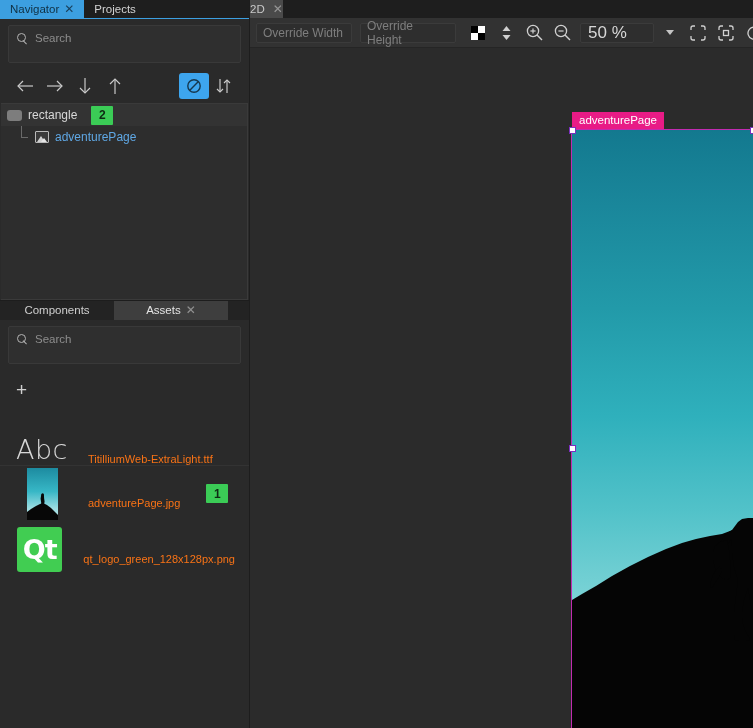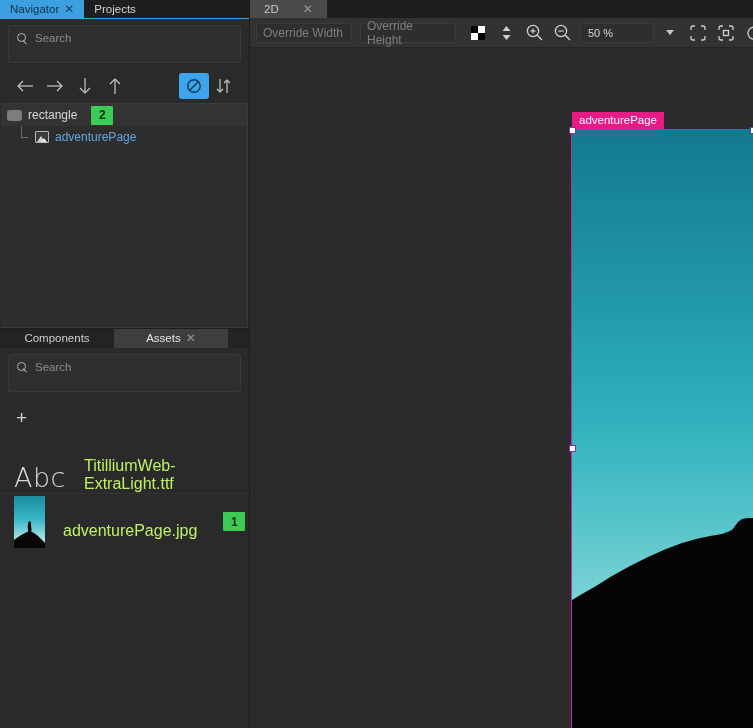--- a/index.html
+++ b/index.html
@@ -149,21 +149,21 @@
   }
   .asset-font-row {
     height: 56px; display: flex; align-items: flex-end; padding: 0 14px; gap: 18px;
     border-bottom: 1px solid #333;
   }
   .abc-thumb {
     font-family: "DejaVu Sans", sans-serif; font-weight: 300;
     font-size: 27px; color: #d7d7d7; letter-spacing: .5px;
     width: 56px; text-align: center;
   }
-  .asset-name { font-size: 16px; color: #bef264; margin-top: 19px; }
+  .asset-name { font-size: 11px; color: #f97316; margin-top: 19px; }
   .group-header {
     height: 22px; display: flex; align-items: center; gap: 7px;
     padding-left: 8px; background: #2f2f2f; font-size: 11.5px;
     color: #d6d6d6; letter-spacing: .3px;
     border-top: 1px solid #3a3a3a; border-bottom: 1px solid #262626;
   }
   .caret-down {
     width: 0; height: 0; border-left: 4.5px solid transparent;
     border-right: 4.5px solid transparent; border-top: 5.5px solid #c8c8c8;
   }
@@ -186,22 +186,22 @@
 
   
   .right-panel {
     flex: 1 1 auto; height: 728px; background: #2b2b2b;
     display: flex; flex-direction: column; position: relative;
   }
   .canvas-tabbar {
     height: 18px; display: flex; background: #1e1e1e; flex: 0 0 18px;
   }
   .ctab {
-    display: flex; align-items: center; justify-content: center; gap: 24px;
-    padding: 0 14px; font-size: 11.5px; color: #c9c9c9; background: #4a4a4a;
+    display: flex; align-items: center; justify-content: center; gap: 8px;
+    padding: 0 0; font-size: 11.5px; color: #c9c9c9; background: #4a4a4a;
   }
   .ctab .tab-x { font-size: 12px; opacity: .6; }
   .ctab-fill { flex: 1; background: #1e1e1e; }
 
   .canvas-toolbar {
     height: 30px; display: flex; align-items: center; gap: 0;
     padding: 0 6px; background: #323232; flex: 0 0 30px;
     border-bottom: 1px solid #252525;
   }
   .override-field {
@@ -218,21 +218,21 @@
     overflow: hidden;
   }
   .checker-icon::before, .checker-icon::after {
     content: ""; position: absolute; width: 7px; height: 7px; background: #000;
   }
   .checker-icon::before { left: 0; top: 0; }
   .checker-icon::after { left: 7px; top: 7px; }
   .zoom-field {
     width: 74px; height: 20px; background: #2e2e2e; border: 1px solid #3b3b3b;
     border-radius: 2px; display: flex; align-items: center; padding: 0 7px;
-    font-size: 11px; color: #d7d7d7; margin: 0 2px 0 4px;
+    font-size: 17px; color: #d7d7d7; margin: 0 2px 0 4px;
   }
   .tb-caret {
     width: 0; height: 0; border-left: 4.5px solid transparent;
     border-right: 4.5px solid transparent; border-top: 5px solid #c4c4c4;
   }
 
   .canvas-area {
     flex: 1 1 auto; position: relative; background: #2b2b2b; overflow: hidden;
   }
   
@@ -376,20 +376,26 @@
             <svg width="31" height="52" viewBox="0 0 31 52" style="position:absolute;left:0;top:0;">
               <path d="M0 44 L4 41 L9 38 L13 36 L16 35 L20 37 L24 40 L27 43 L31 47 L31 52 L0 52 Z" fill="#070707"></path>
               <path d="M14.3 26 q1.6 -1.4 2.6 .2 l.2 4 l.5 3.5 l-.4 1.8 l-.3 3.2 l-1 0 l-.2 -3.2 l-.8 3.2 l-1 0 l.3 -4 l-.6 -4 z" fill="#070707"></path>
             </svg>
           </span>
         </span>
         <span class="asset-name">adventurePage.jpg</span>
         <span class="badge">1</span>
       </div>
 
+      <div class="asset-row">
+        <span class="thumb-box">
+          <span class="thumb-qt">Qt</span>
+        </span>
+        <span class="asset-name">qt_logo_green_128x128px.png</span>
+      </div>
     </div>
   </div>
 
   <div class="right-panel">
 
     <div class="canvas-tabbar">
       <div class="ctab">
         <span>2D</span>
         <span class="tab-x">✕</span>
       </div>

